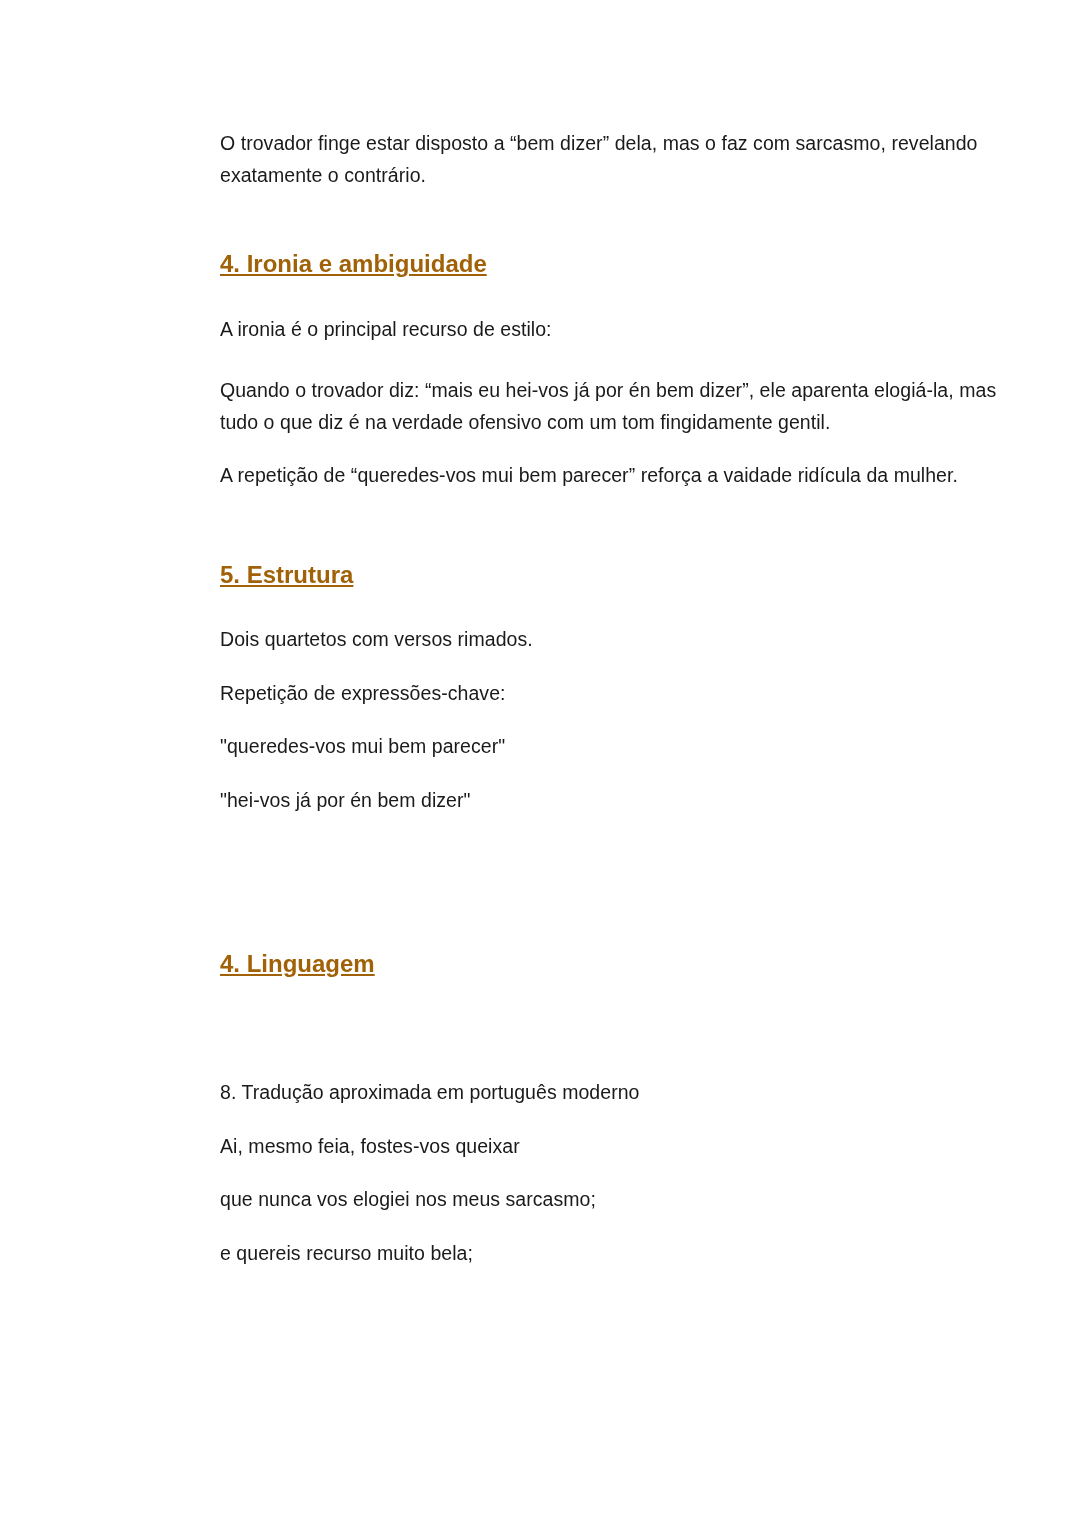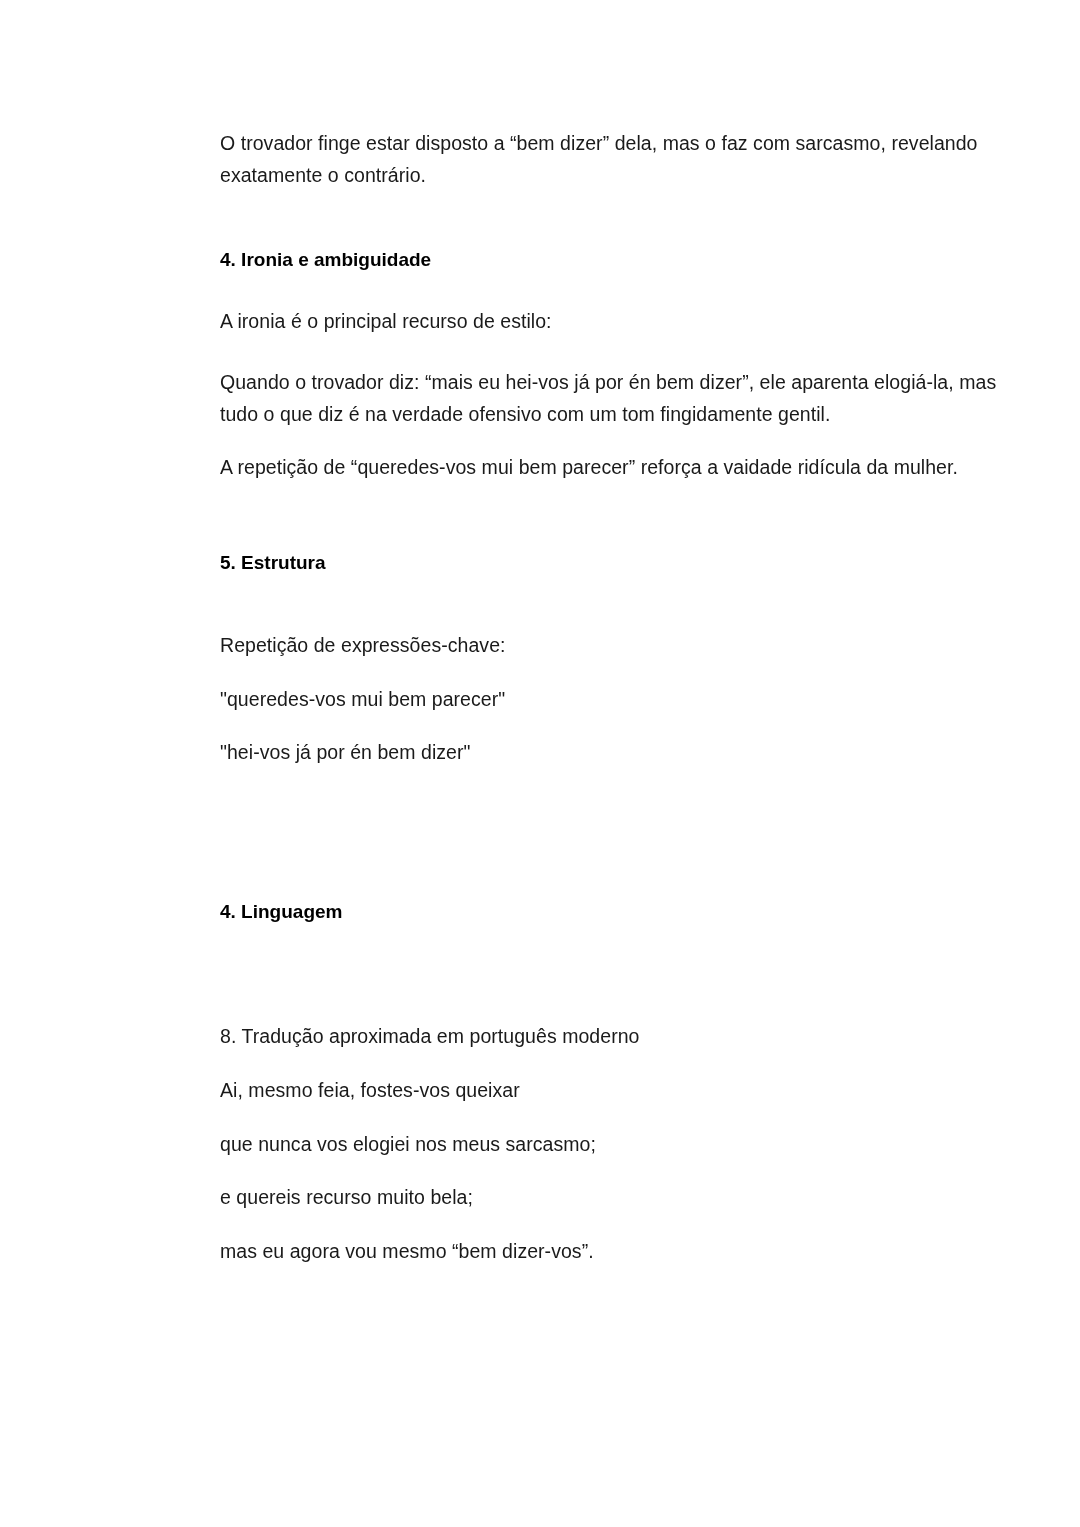--- a/index.html
+++ b/index.html
@@ -25,24 +25,25 @@
   }
   p.para {
     margin: 0;
     font-size: 19.5px;
     line-height: 1.62;
     color: #1a1a1a;
     letter-spacing: 0.05px;
   }
   p.heading {
     margin: 0;
-    font-size: 19px;
+    font-size: 24px;
     font-weight: bold;
     line-height: 1.6;
-    color: #000000;
+    color: #a16207;
+    text-decoration: underline;
   }
   .gap-lg { height: 54px; }
   .gap-md { height: 30px; }
   .gap-sm { height: 22px; }
   .gap-xl { height: 64px; }
   .indent-item {
     margin-left: 24px;
   }
 </style>
 </head>
@@ -68,20 +69,21 @@
     <div class="gap-sm"></div>
 
     <p class="para">A repetição de “queredes-vos mui bem parecer” reforça a vaidade ridícula da mulher.</p>
 
     <div class="gap-xl"></div>
 
     <p class="heading">5. Estrutura</p>
 
     <div class="gap-md"></div>
 
+    <p class="para">Dois quartetos com versos rimados.</p>
 
     <div class="gap-sm"></div>
 
     <p class="para">Repetição de expressões-chave:</p>
 
     <div class="gap-sm"></div>
 
     <p class="para">"queredes-vos mui bem parecer"</p>
 
     <div class="gap-sm"></div>
@@ -109,16 +111,15 @@
     <div class="gap-sm"></div>
 
     <p class="para">que nunca vos elogiei nos meus sarcasmo;</p>
 
     <div class="gap-sm"></div>
 
     <p class="para">e quereis recurso muito bela;</p>
 
     <div class="gap-sm"></div>
 
-    <p class="para">mas eu agora vou mesmo “bem dizer-vos”.</p>
 
   </div>
 </div>
 
 </body></html>

